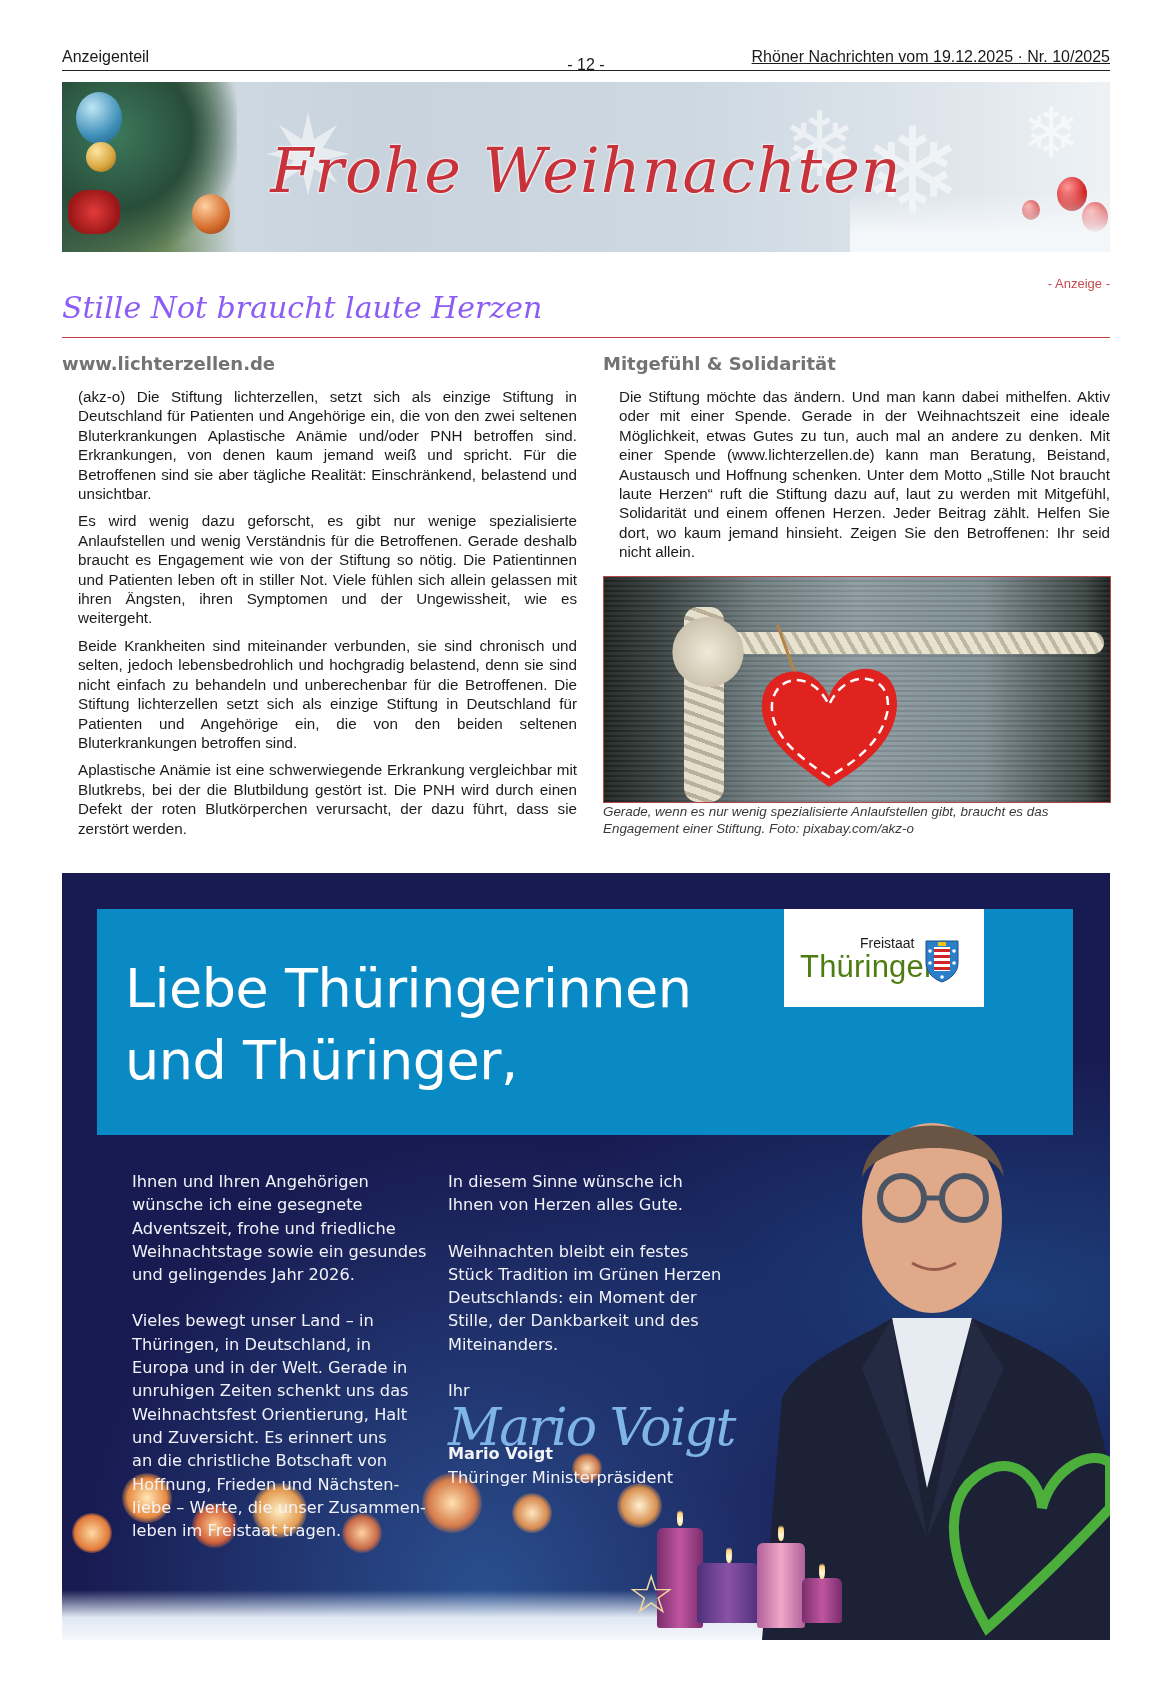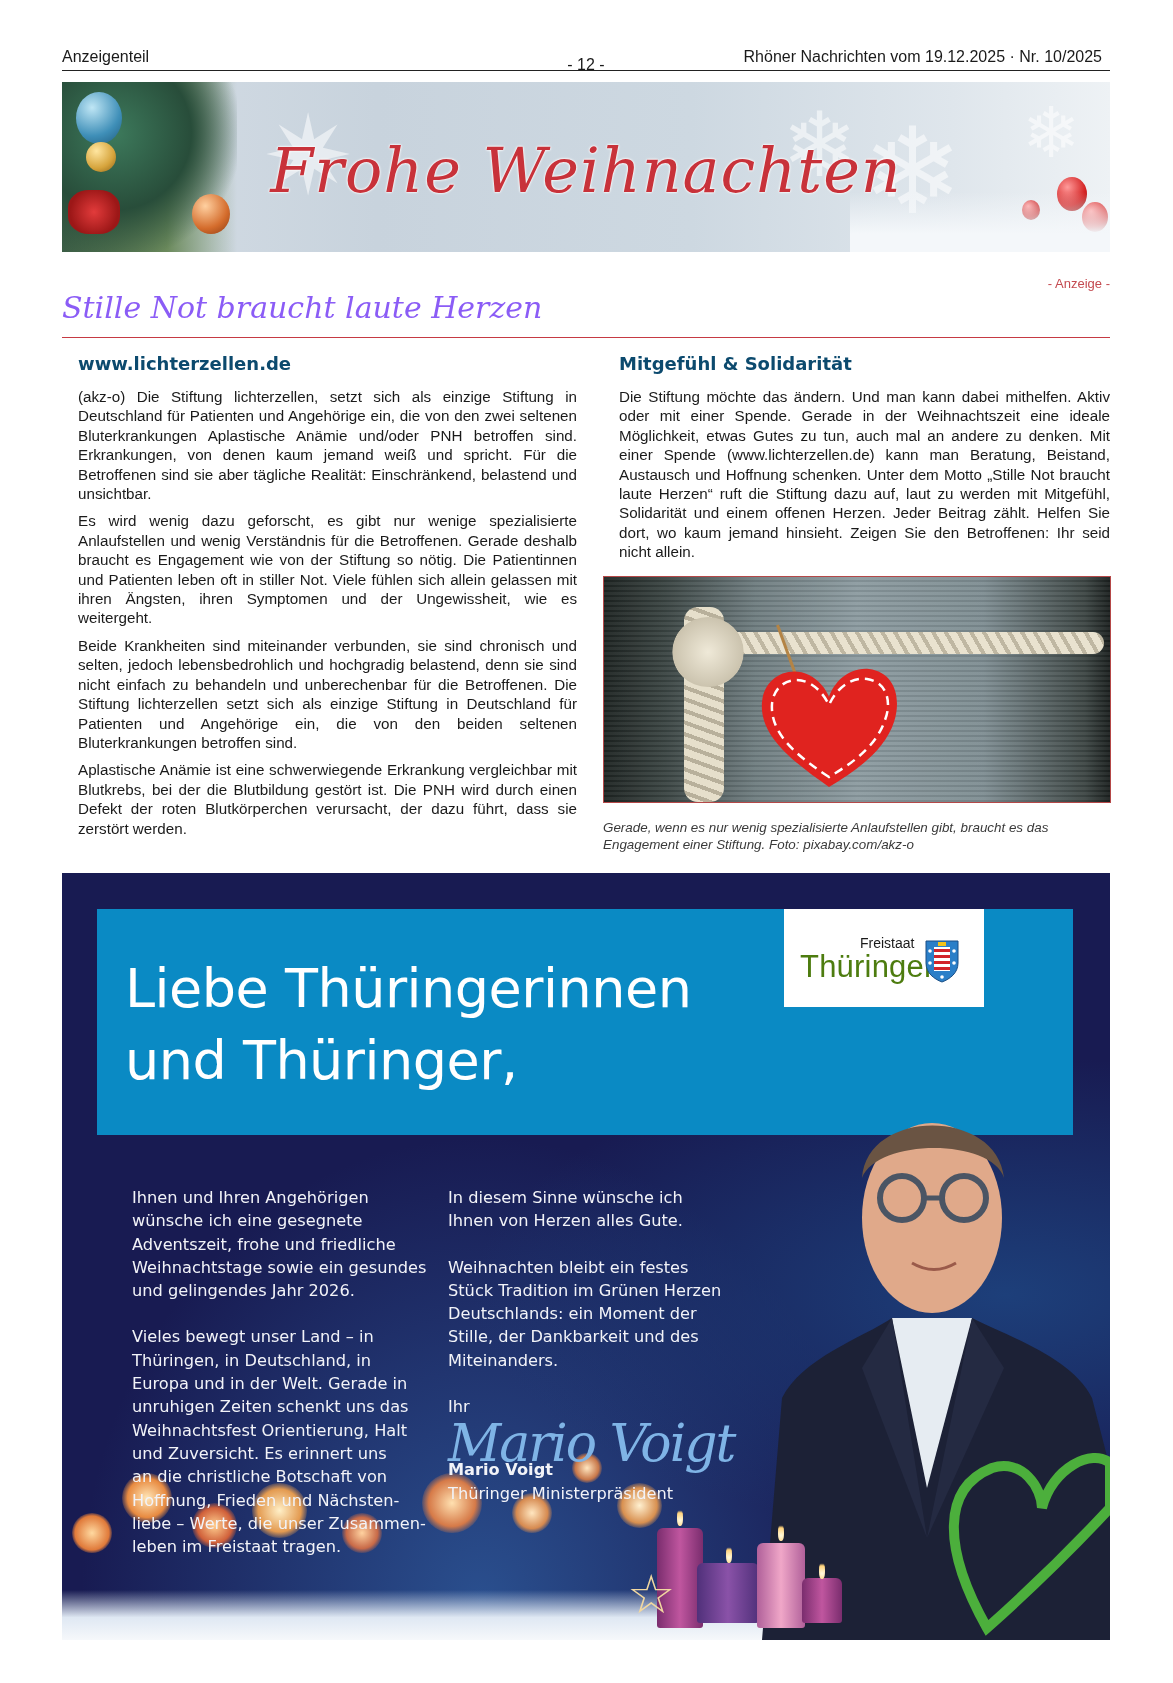--- a/index.html
+++ b/index.html
@@ -2,71 +2,71 @@
 <html><head>
 <meta charset="utf-8">
 <style>
   html, body { margin: 0; padding: 0; background: #ffffff; }
   body { width: 1173px; height: 1683px; position: relative; overflow: hidden; font-family: "Liberation Sans", sans-serif; color: #1a1a1a; }
 
   
   .page-header { position: absolute; left: 62px; top: 46px; width: 1048px; height: 24px; border-bottom: 1.5px solid #222; font-size: 16px; color: #1a1a1a; }
   .page-header .left { position: absolute; left: 0; top: 2px; }
   .page-header .center { position: absolute; left: 50%; top: 10px; transform: translateX(-50%); }
-  .page-header .right { position: absolute; right: 8px; top: 2px; }
+  .page-header .right { position: absolute; right: 0; top: 2px; text-decoration: underline; }
 
   
   .banner { position: absolute; left: 62px; top: 82px; width: 1048px; height: 170px; overflow: hidden;
     background: linear-gradient(90deg, #d6dee6 0%, #c8d3dd 30%, #cdd8e1 60%, #dfe6ec 85%, #eef2f5 100%); }
   .banner .tree { position: absolute; left: 0; top: 0; width: 175px; height: 170px;
     background: radial-gradient(circle at 30% 30%, #3d7a5c 0%, #284d3a 45%, rgba(40,77,58,0) 75%),
                 linear-gradient(90deg, #3b5d45 0%, #6b8a5c 60%, rgba(200,210,220,0) 100%); }
   .ornament { position: absolute; border-radius: 50%; }
   .snowflake { position: absolute; color: rgba(255,255,255,0.55); font-family: "DejaVu Sans", sans-serif; }
   .banner .snowground { position: absolute; right: 0; bottom: 0; width: 260px; height: 60px; background: linear-gradient(180deg, rgba(255,255,255,0) 0%, #f4f7fa 70%); }
   .banner-title { position: absolute; left: 0; right: 0; top: 52px; text-align: center; font-family: "DejaVu Serif", serif; font-style: italic; font-size: 62px; color: #c8323a; letter-spacing: 1px;
     text-shadow: 0 0 3px #fff, 0 0 2px #fff, 0 0 1px #fff; }
 
   
   .anzeige { position: absolute; right: 63px; top: 276px; font-size: 13px; color: #c44a50; }
   .article-title { position: absolute; left: 62px; top: 290px; font-family: "DejaVu Serif", serif; font-style: italic; font-size: 30px; color: #8b5cf6; }
   .article-rule { position: absolute; left: 62px; top: 337px; width: 1048px; height: 1px; background: #c63a43; }
   .col { position: absolute; font-size: 15.2px; line-height: 19.4px; color: #1a1a1a; text-align: justify; }
   .col-left { left: 62px; top: 353px; width: 515px; }
   .col-right { left: 603px; top: 353px; width: 507px; }
-  .subhead { font-family: "DejaVu Sans", sans-serif; font-weight: bold; color: #0c4a6e; font-size: 18px; margin: 0 0 12px 16px; line-height: 22px; }
+  .subhead { font-family: "DejaVu Sans", sans-serif; font-weight: bold; color: #737373; font-size: 18px; margin: 0 0 12px 0; line-height: 22px; }
   .col p { margin: 0 0 8px 16px; }
 
   .photo { position: relative; width: 506px; height: 225px; margin-top: 14px; border: 1px solid #b54848; overflow: hidden;
     background: linear-gradient(90deg, #1e2422 0%, #3a4442 12%, #6f7d80 30%, #8c9ba0 50%, #7e8d92 75%, #3d4644 95%, #1b201f 100%); }
   .photo .grain { position: absolute; inset: 0; background: repeating-linear-gradient(0deg, rgba(0,0,0,0.08) 0 2px, rgba(255,255,255,0.05) 2px 5px); }
   .rope-h { position: absolute; left: 90px; top: 55px; width: 410px; height: 22px; border-radius: 11px;
     background: repeating-linear-gradient(60deg, #e9e2cf 0 7px, #bfb7a2 7px 11px); }
   .rope-v { position: absolute; left: 80px; top: 30px; width: 40px; height: 195px;
     background: repeating-linear-gradient(20deg, #e6dfcb 0 7px, #b8b09b 7px 11px); border-radius: 14px; }
   .knot { position: absolute; left: 68px; top: 40px; width: 72px; height: 70px; border-radius: 50%;
     background: radial-gradient(circle, #efe9d8 0%, #cbc3ae 70%, rgba(0,0,0,0) 72%); }
   .string { position: absolute; left: 172px; top: 48px; width: 3px; height: 60px; background: #b48445; transform: rotate(-20deg); transform-origin: top; }
   .heart-svg { position: absolute; left: 150px; top: 80px; }
-  .caption { margin-top: 16px; font-style: italic; color: #3a3a3a; font-size: 13.4px; line-height: 17px; text-align: left; }
+  .caption { margin-top: 0; font-style: italic; color: #3a3a3a; font-size: 13.4px; line-height: 17px; text-align: left; }
 
   
   .ad { position: absolute; left: 62px; top: 873px; width: 1048px; height: 767px; overflow: hidden;
     background: radial-gradient(ellipse at 90% 55%, #1d3f7a 0%, rgba(29,63,122,0) 40%),
                 radial-gradient(ellipse at 40% 95%, #2a4f8e 0%, rgba(42,79,142,0) 45%),
                 #181b52; }
   .ad-headbox { position: absolute; left: 35px; top: 36px; width: 976px; height: 226px; background: #0a8ac4; }
   .ad-headline { position: absolute; left: 35px; top: 56px; font-family: "DejaVu Sans", sans-serif; color: #ffffff; font-size: 54px; line-height: 72px; letter-spacing: -0.5px; }
   .logo-box { position: absolute; left: 776px; top: 36px; width: 200px; height: 98px; background: #ffffff; }
   .logo-small { position: absolute; left: 80px; top: 32px; font-size: 14px; color: #1a1a1a; }
   .logo-big { position: absolute; left: 16px; top: 48px; font-size: 31px; color: #4d7c0f; letter-spacing: 0.2px; }
   .crest { position: absolute; left: 143px; top: 36px; }
 
   .ad-text { position: absolute; color: #f2f3f8; font-size: 16.2px; line-height: 23.3px; font-family: "DejaVu Sans", sans-serif; }
-  .ad-text p { margin: 16px 0 23px 0; white-space: pre-line; }
+  .ad-text p { margin: 0 0 23px 0; white-space: pre-line; }
   .ad-col1 { left: 70px; top: 297px; width: 300px; }
   .ad-col2 { left: 386px; top: 297px; width: 300px; }
   .signature { font-family: "DejaVu Serif", serif; font-style: italic; font-size: 52px; color: #7fb4e6; margin: -8px 0 -18px 0; line-height: 66px; letter-spacing: -2px; }
   .sig-name { font-weight: bold; }
 
   .portrait { position: absolute; left: 680px; top: 195px; width: 368px; height: 572px; }
   .bokeh { position: absolute; border-radius: 50%; }
   .snow { position: absolute; left: 0; bottom: 0; width: 760px; height: 50px; background: linear-gradient(180deg, rgba(255,255,255,0) 0%, #dfe8f3 55%, #f6f8fb 100%); }
   .candle { position: absolute; border-radius: 6px 6px 3px 3px; }
   .flame { position: absolute; width: 6px; height: 18px; border-radius: 50% 50% 40% 40%; background: radial-gradient(circle at 50% 70%, #fffbe0, #ffd27a 60%, rgba(255,200,100,0) 80%); }

